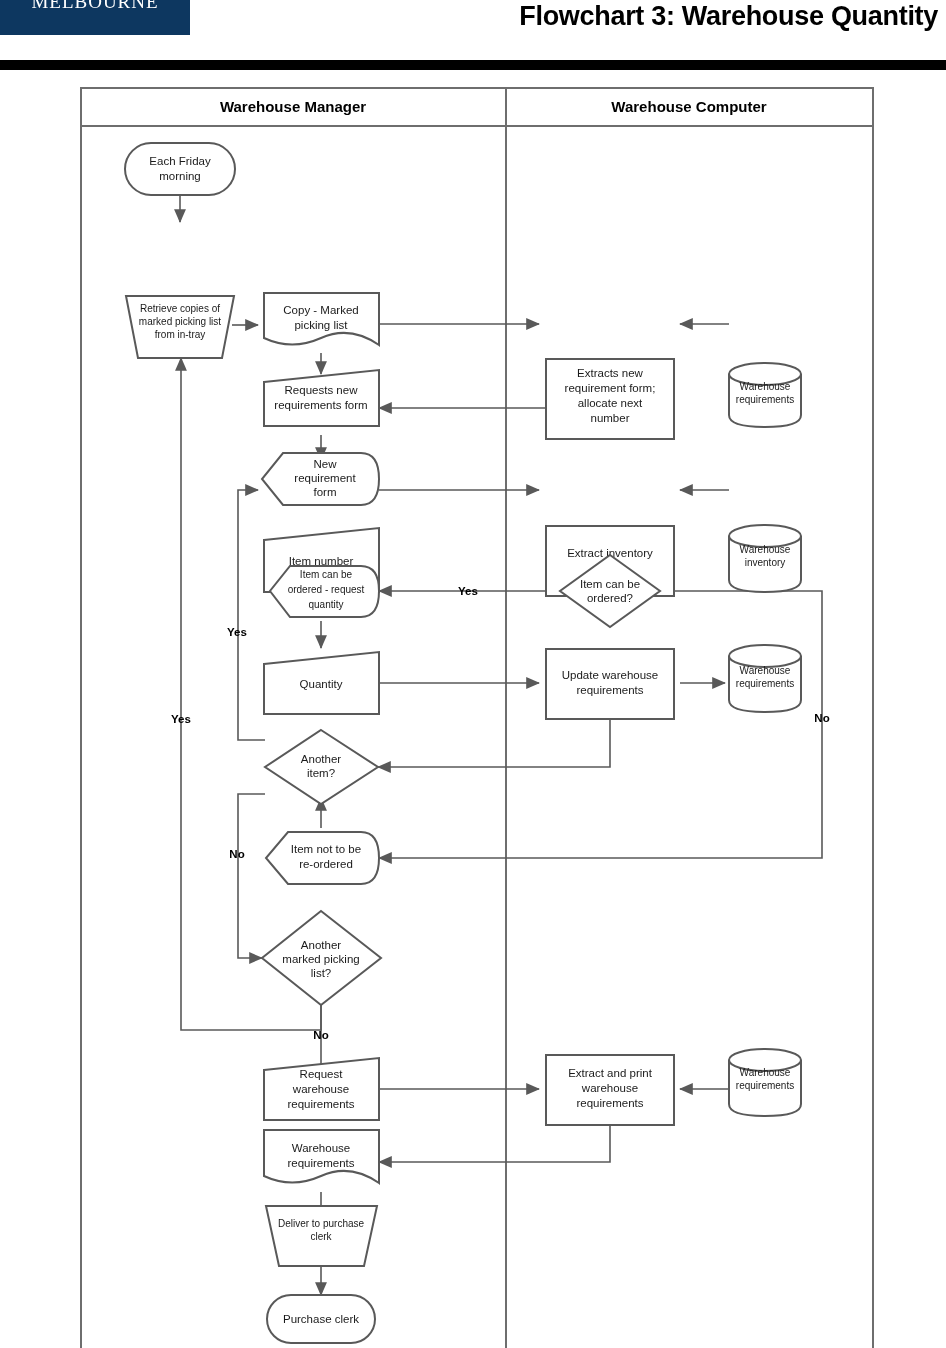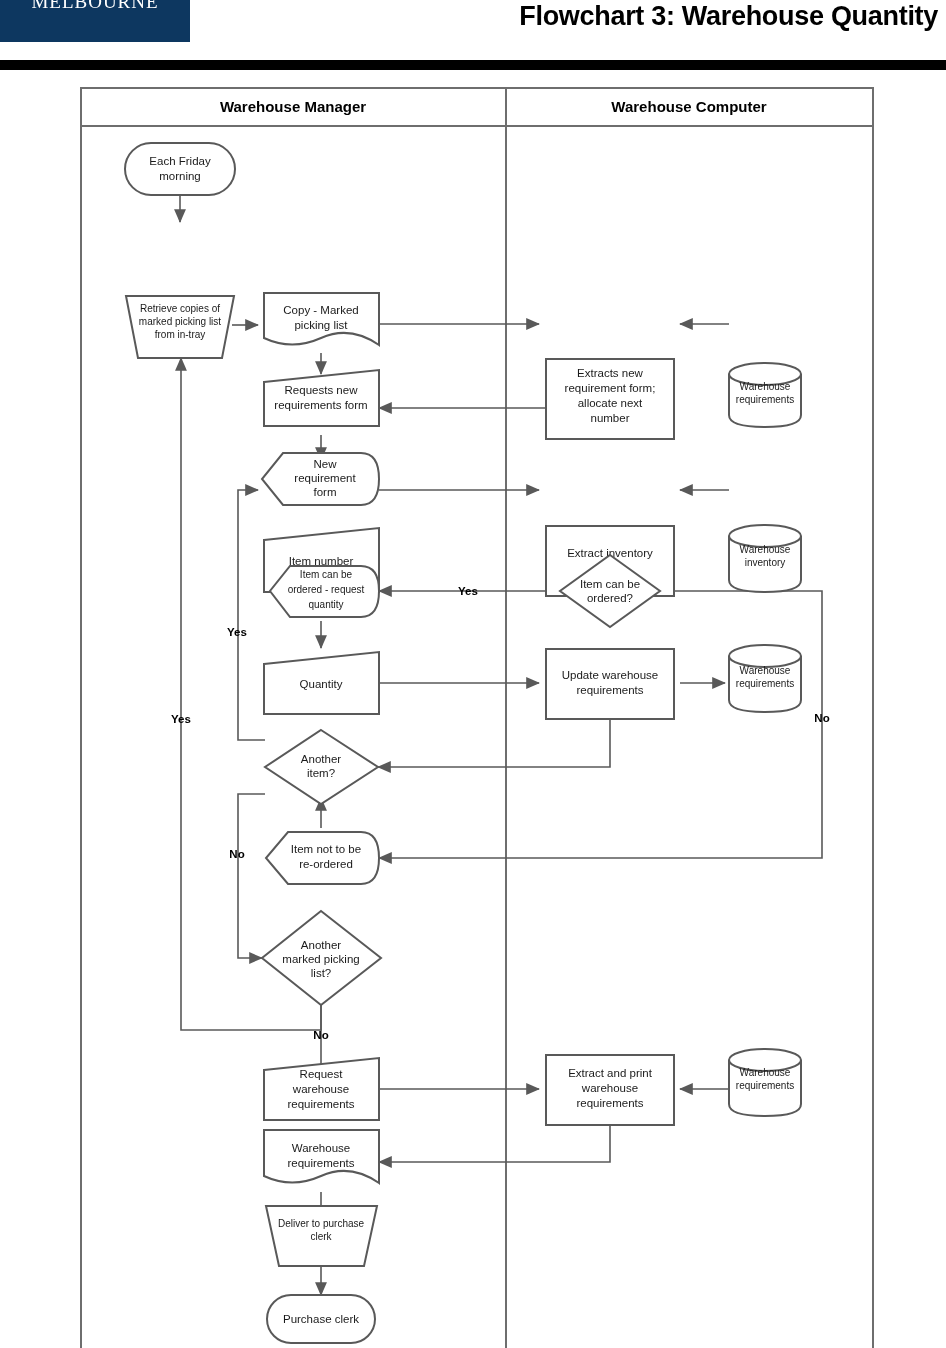--- a/index.html
+++ b/index.html
@@ -1,18 +1,18 @@
 <!DOCTYPE html>
 <html><head>
 <meta charset="utf-8">
 <style>
   html,body{margin:0;padding:0;background:#ffffff;}
   body{width:946px;height:1348px;position:relative;overflow:hidden;
        font-family:"Liberation Sans","DejaVu Sans",sans-serif;}
-  #logo{position:absolute;left:0;top:0;width:190px;height:42px;background:#0d3760;}
+  #logo{position:absolute;left:0;top:0;width:190px;height:35px;background:#0d3760;}
   #logo .word{position:absolute;left:0;top:-9px;width:190px;text-align:center;
        font-family:"Liberation Serif","DejaVu Serif",serif;font-size:19px;
        letter-spacing:1px;color:#ffffff;}
   #title{position:absolute;right:8px;top:1px;font-size:27px;font-weight:bold;
        color:#000000;letter-spacing:-0.3px;white-space:nowrap;}
   #rule{position:absolute;left:0;top:60px;width:946px;height:10px;background:#000000;}
   #chart{position:absolute;left:0;top:70px;width:946px;height:1194px;}
   svg{display:block;}
   .edge{fill:none;stroke:#595959;stroke-width:1.6;}
   .shape{fill:#ffffff;stroke:#595959;stroke-width:2;}

